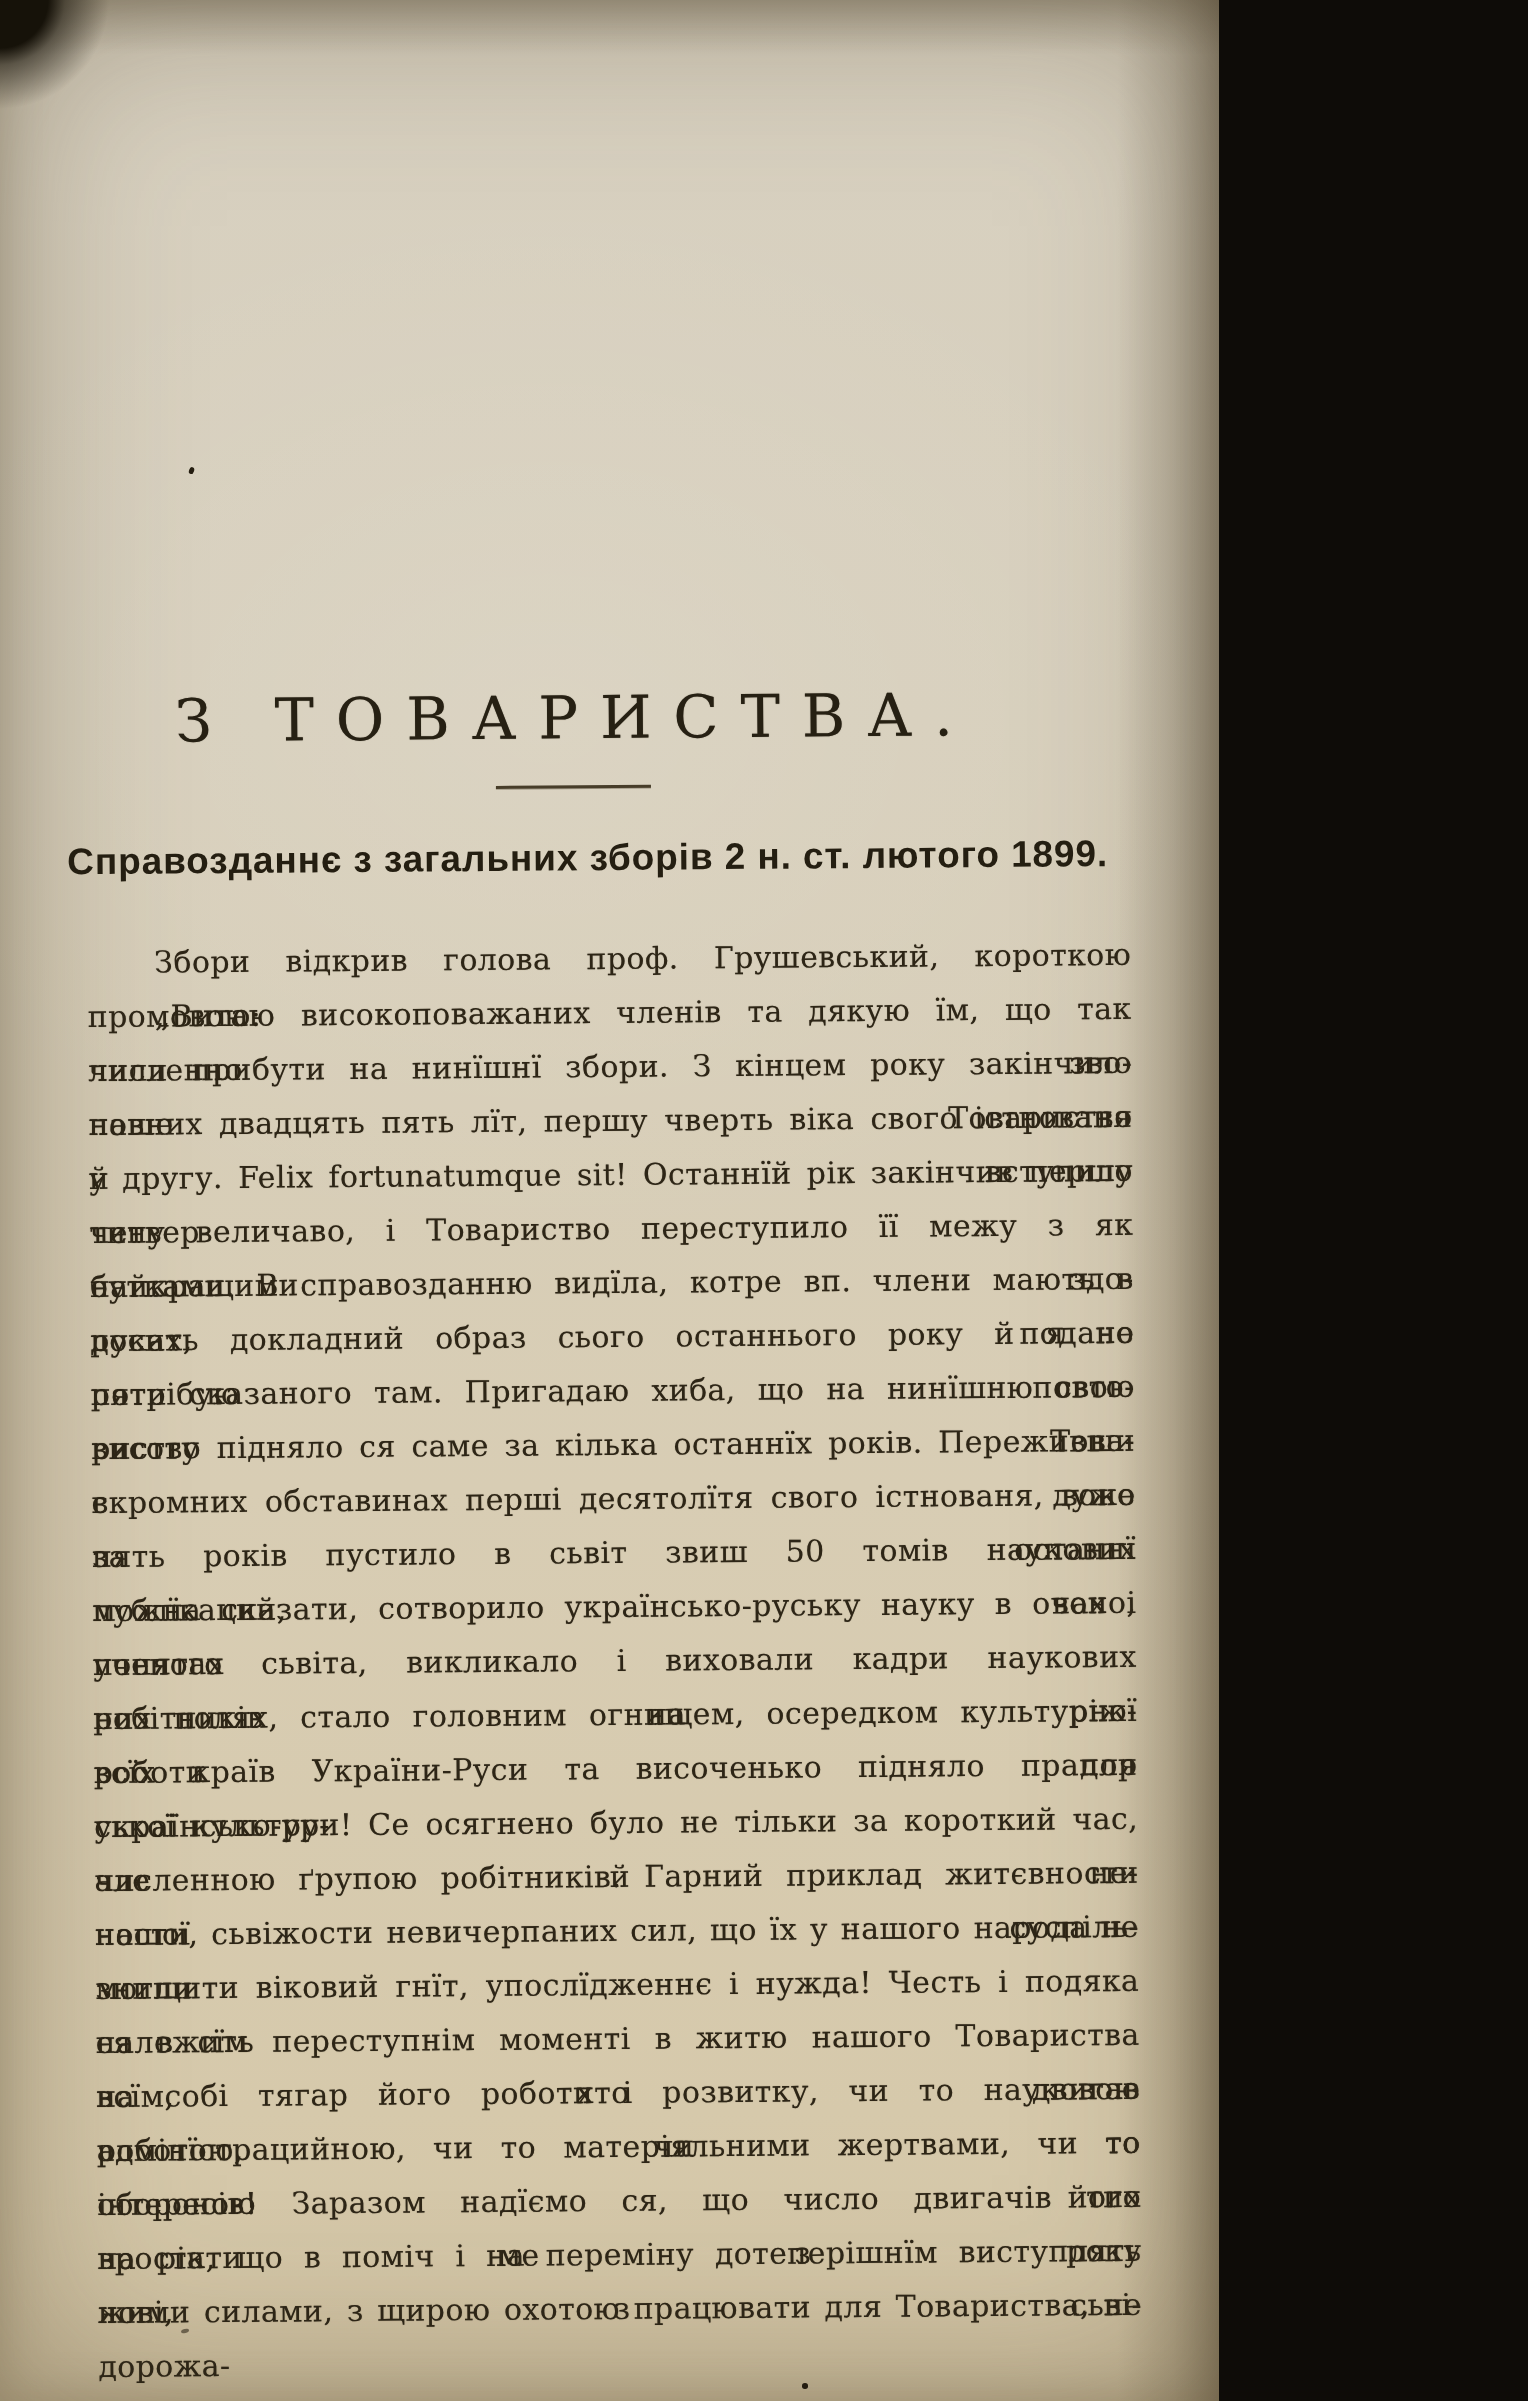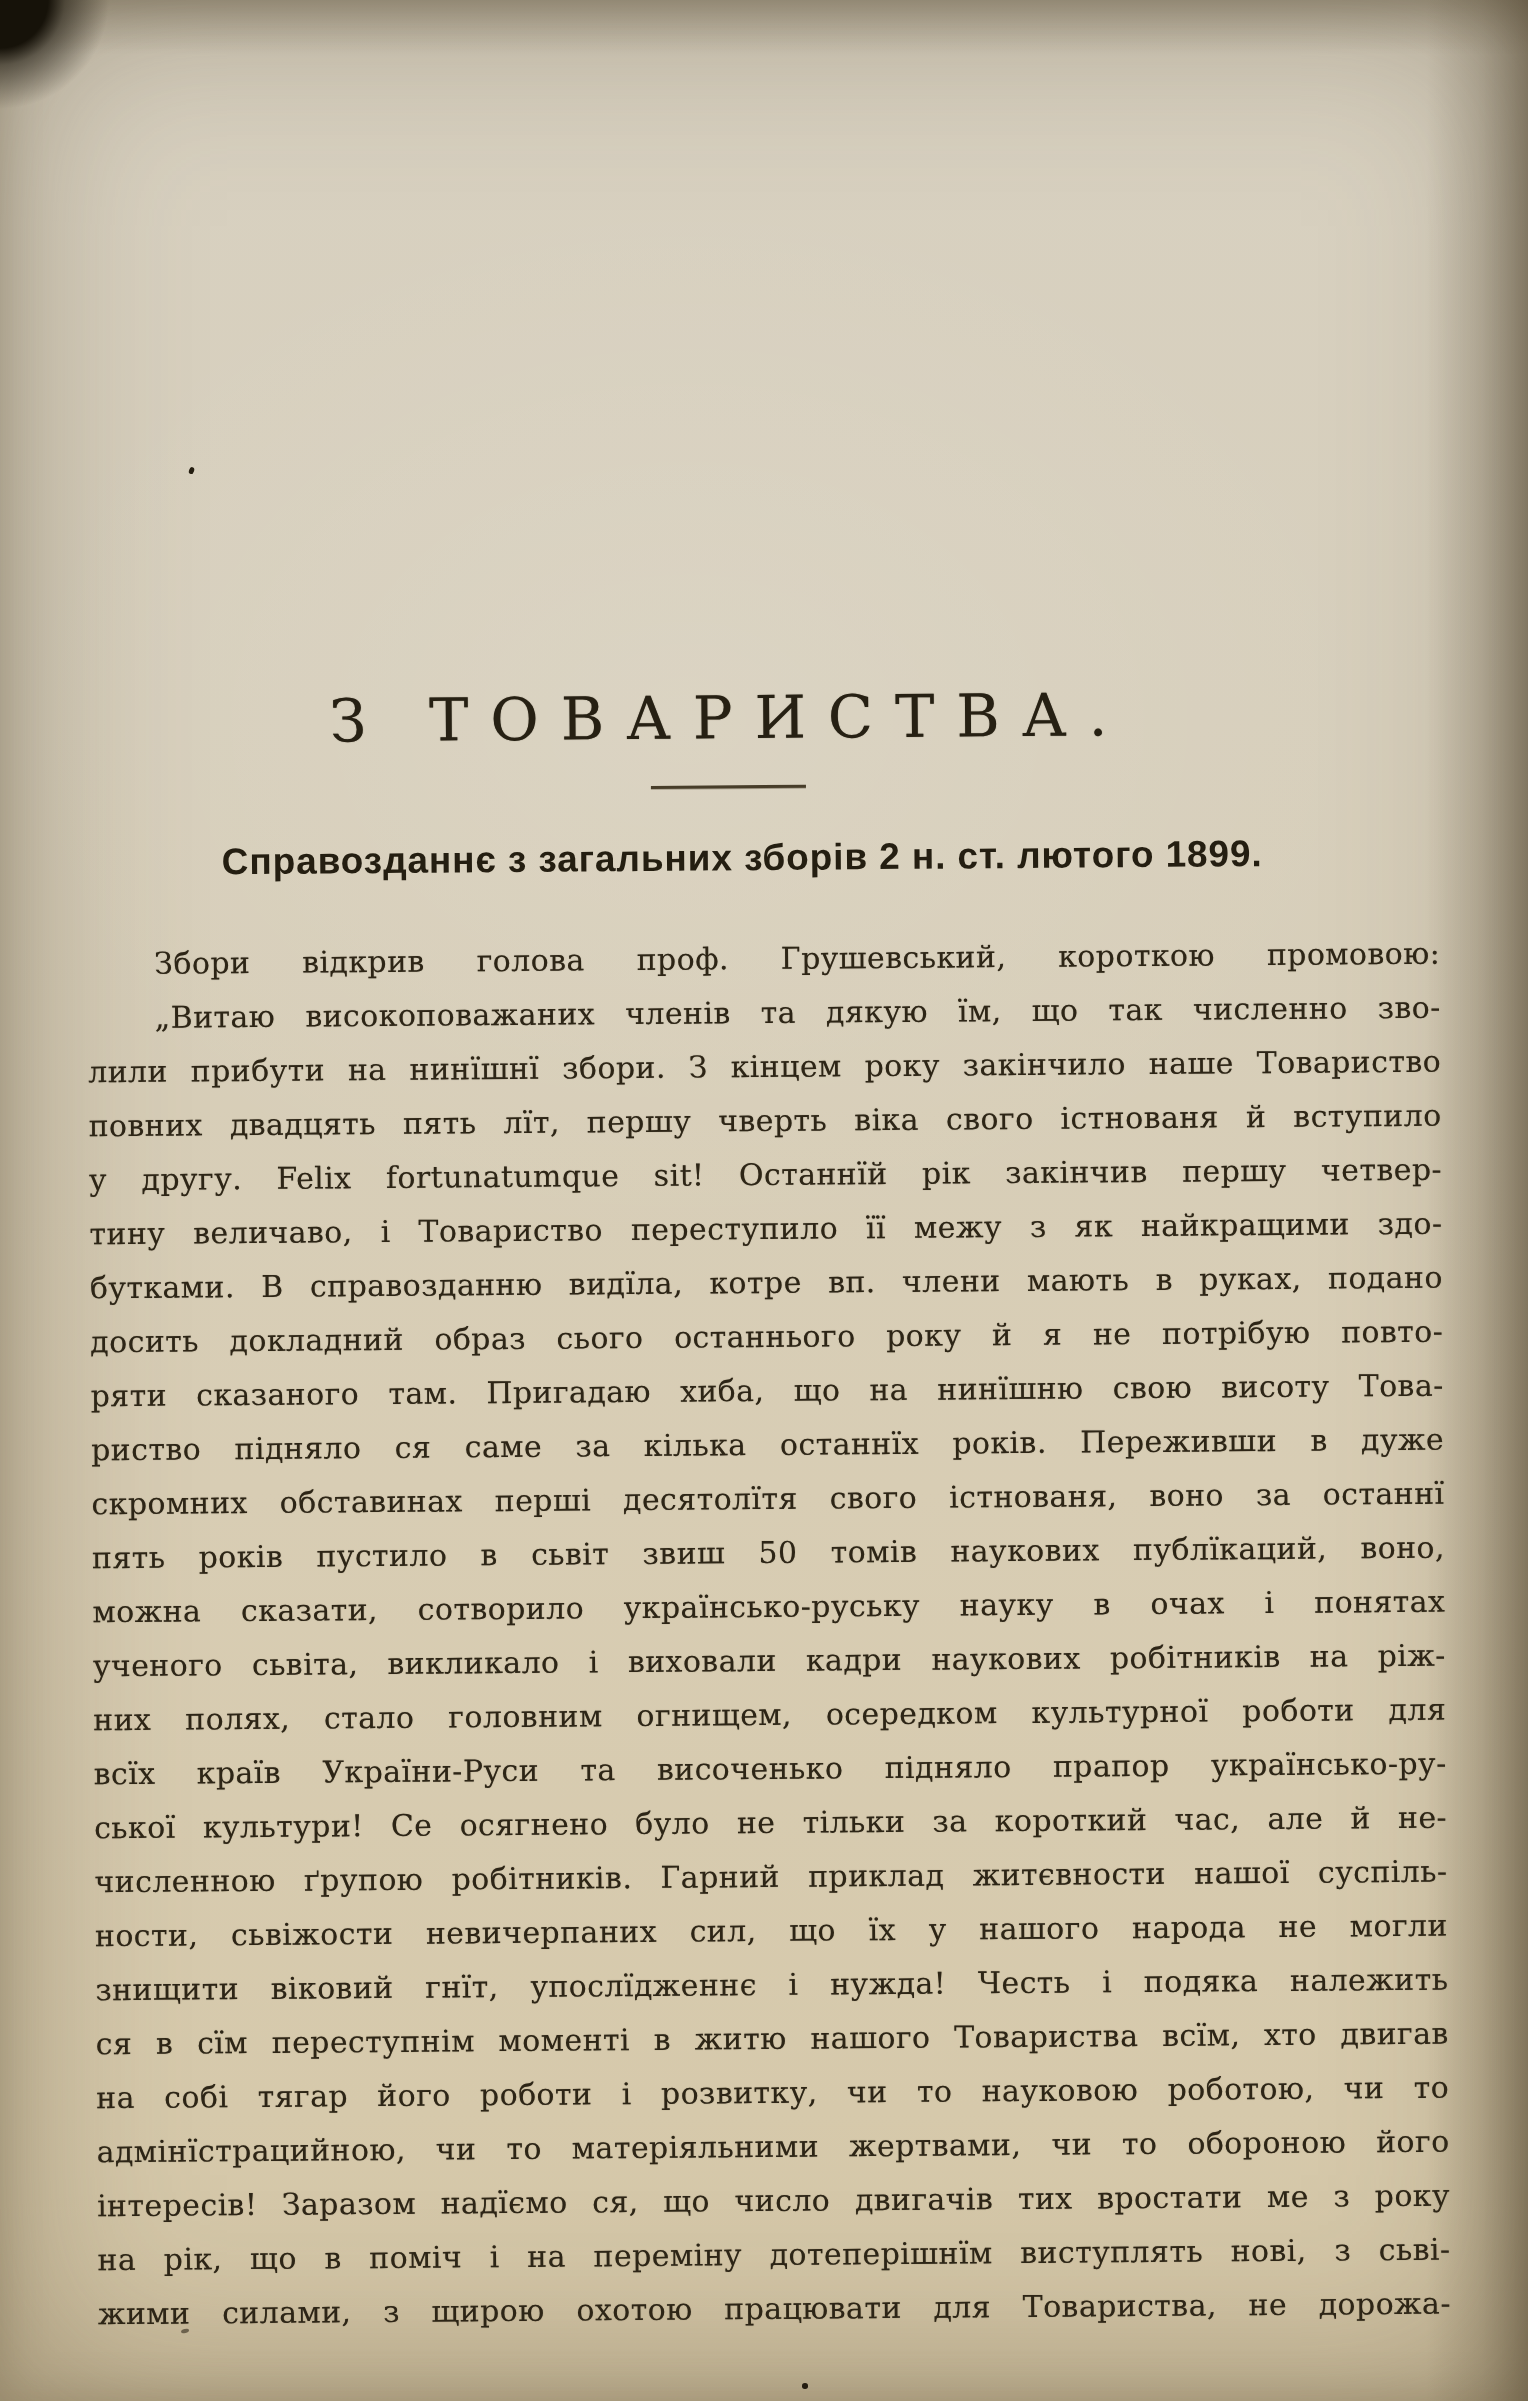--- a/index.html
+++ b/index.html
@@ -5,21 +5,21 @@
   html, body {
     margin: 0;
     padding: 0;
     width: 1529px;
     height: 2401px;
     overflow: hidden;
     background: #0e0c08;
   }
   .page {
     position: relative;
-    width: 1528px;
+    width: 1219px;
     height: 2401px;
     background:
       radial-gradient(ellipse 1109px 832px at 45% 30%, rgba(255,255,255,0.10), rgba(255,255,255,0) 65%),
       linear-gradient(180deg, #d8d1c1 0%, #d7cfbc 30%, #d8cdb4 62%, #d6c9ab 88%, #d2c4a4 100%);
     box-shadow:
       inset 0 0 176px 16.6px rgba(92,78,52,0.42),
       inset 0 0 43px 3.7px rgba(92,78,52,0.25);
     font-family: "DejaVu Serif", serif;
     color: var(--ink, #2c2415);
   }

